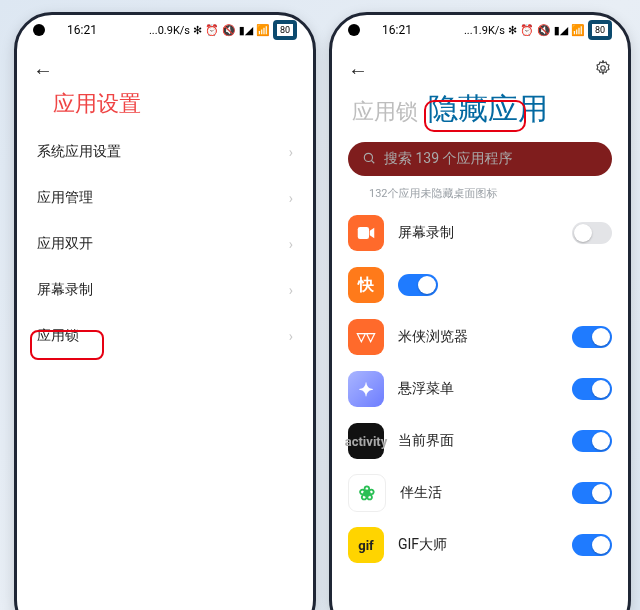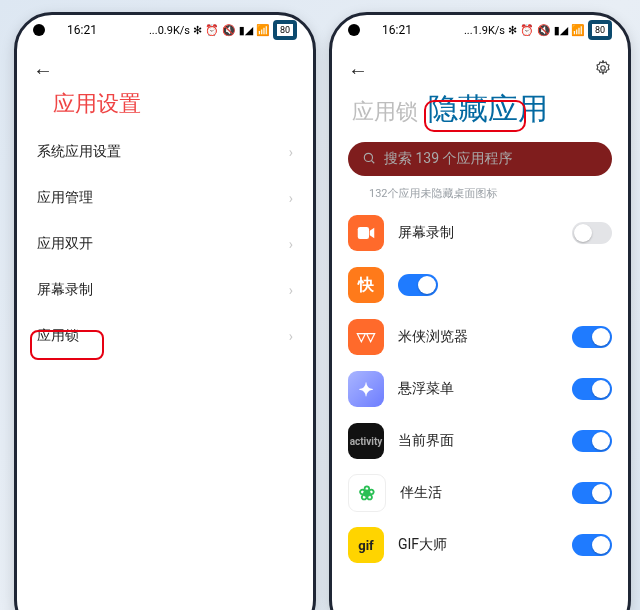--- a/index.html
+++ b/index.html
@@ -164,21 +164,21 @@
           </div>
       </div>
       <div class="app-row">
         <div class="app-icon ic-float" style="background:linear-gradient(135deg,#a9b5ff,#6d7dff);font-size:18px;">✦</div>
         <div class="app-name">悬浮菜单</div>
         <div class="toggle on">
             <div class="knob"></div>
           </div>
       </div>
       <div class="app-row">
-        <div class="app-icon ic-cur" style="font-size:10px;color:#aaa;">activity</div>
+        <div class="app-icon ic-cur" style="font-size:13px;color:#aaa;">activity</div>
         <div class="app-name">当前界面</div>
         <div class="toggle on">
             <div class="knob"></div>
           </div>
       </div>
       <div class="app-row">
         <div class="app-icon ic-ban" style="color:#2bbf55;font-size:20px;">❀</div>
         <div class="app-name">伴生活</div>
         <div class="toggle on">
             <div class="knob"></div>

